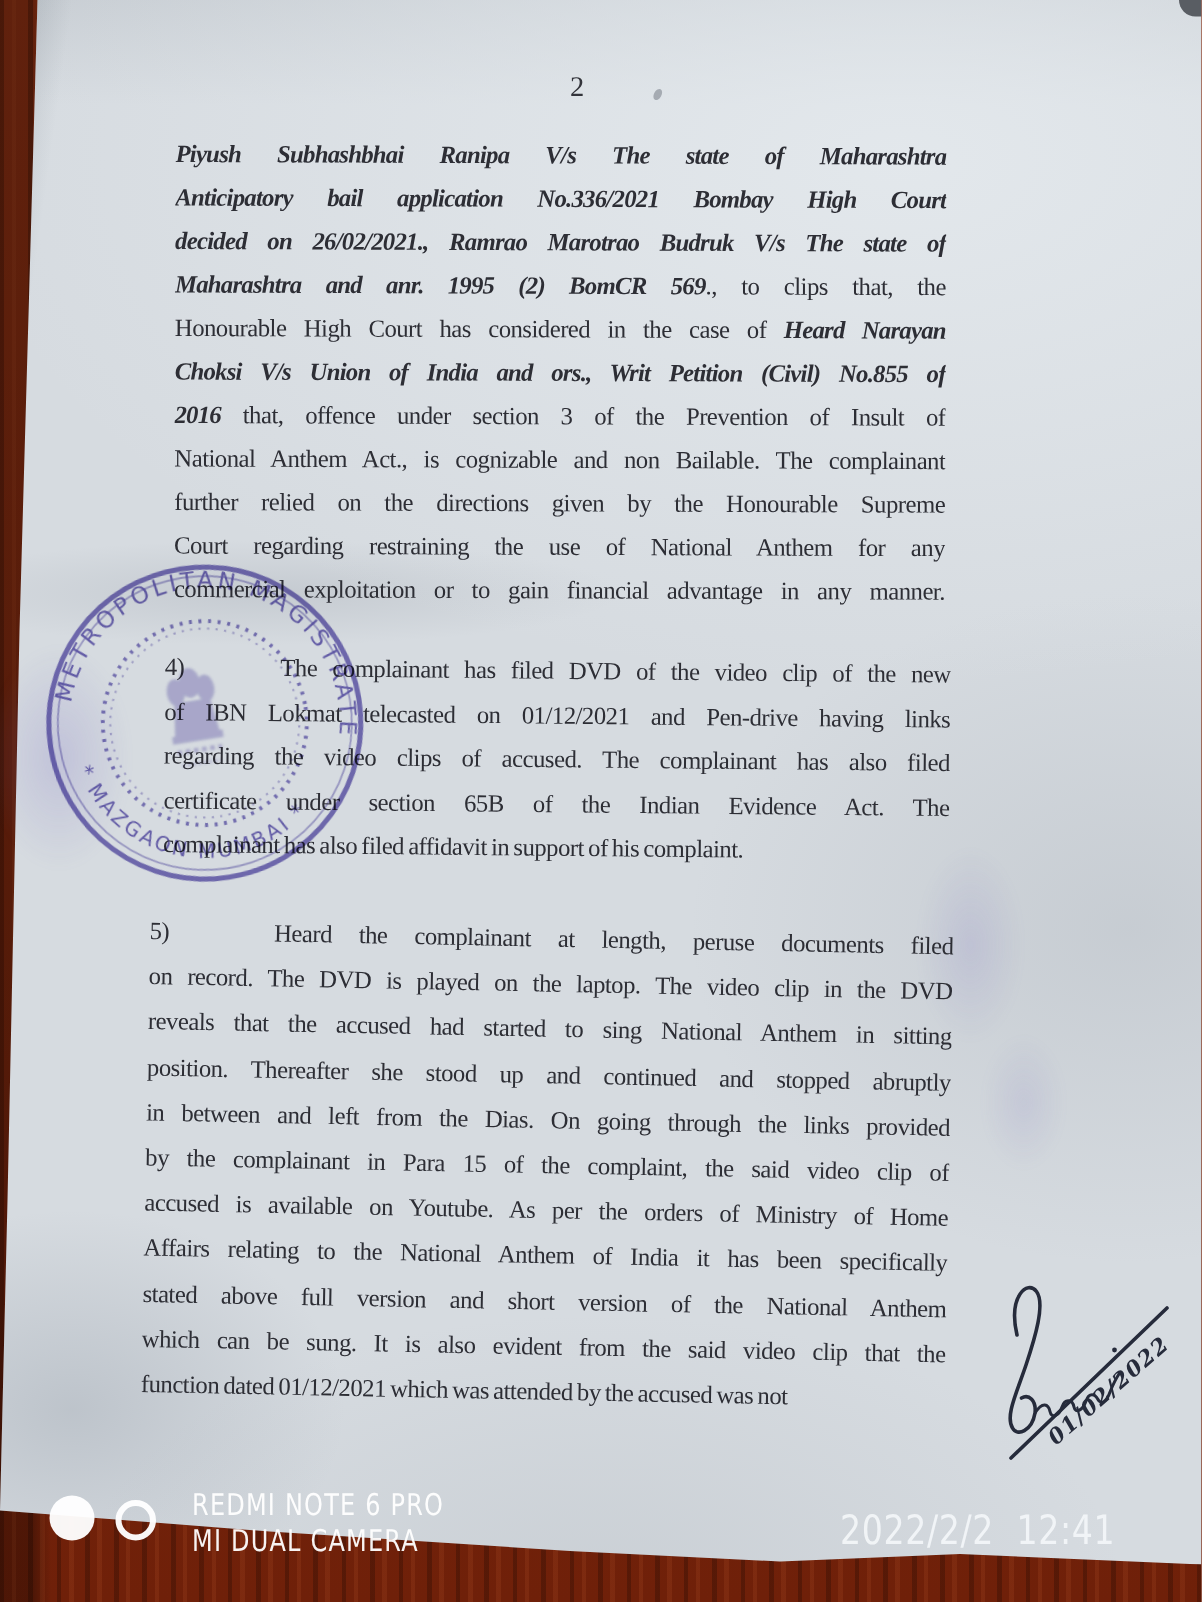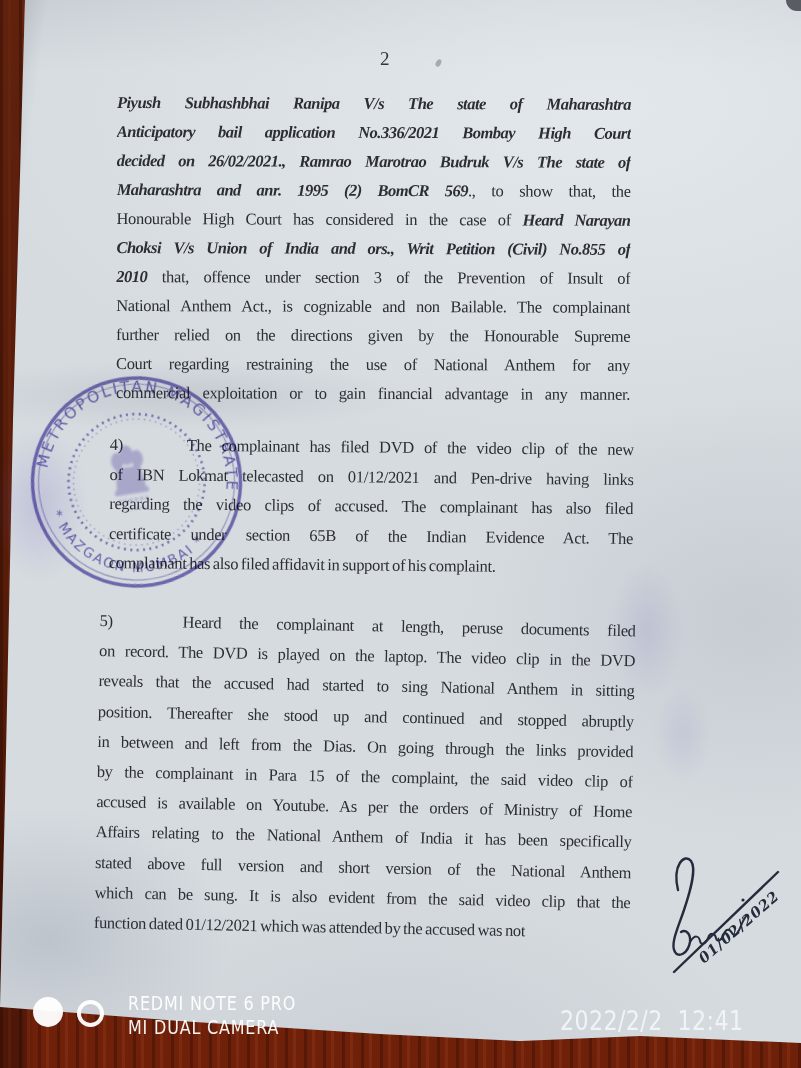--- a/index.html
+++ b/index.html
@@ -88,24 +88,24 @@
 
 <div class="corner-spot"></div>
 <div class="speck"></div>
 
 <div class="page-number">2</div>
 
 <div class="para p1">
   <div class="line"><span class="bi">Piyush Subhashbhai Ranipa V/s The state of Maharashtra</span></div>
   <div class="line"><span class="bi">Anticipatory bail application No.336/2021 Bombay High Court</span></div>
   <div class="line"><span class="bi">decided on 26/02/2021., Ramrao Marotrao Budruk V/s The state of</span></div>
-  <div class="line"><span class="bi">Maharashtra and anr. 1995 (2) BomCR 569</span><span>., to show that, the</span></div>
+  <div class="line"><span class="bi">Maharashtra and anr. 1995 (2) BomCR 569</span><span>., to clips that, the</span></div>
   <div class="line"><span>Honourable High Court has considered in the case of </span><span class="bi">Heard Narayan</span></div>
   <div class="line"><span class="bi">Choksi V/s Union of India and ors., Writ Petition (Civil) No.855 of</span></div>
-  <div class="line"><span class="bi">2010</span><span> that, offence under section 3 of the Prevention of Insult of</span></div>
+  <div class="line"><span class="bi">2016</span><span> that, offence under section 3 of the Prevention of Insult of</span></div>
   <div class="line"><span>National Anthem Act., is cognizable and non Bailable. The complainant</span></div>
   <div class="line"><span>further relied on the directions given by the Honourable Supreme</span></div>
   <div class="line"><span>Court regarding restraining the use of National Anthem for any</span></div>
   <div class="line"><span>commercial exploitation or to gain financial advantage in any manner.</span></div>
 </div>
 
 <div class="para p4">
   <div class="line"><span class="pnum">4)</span><span>The complainant has filed DVD of the video clip of the new</span></div>
   <div class="line"><span>of IBN Lokmat telecasted on 01/12/2021 and Pen-drive having links</span></div>
   <div class="line"><span>regarding the video clips of accused. The complainant has also filed</span></div>

